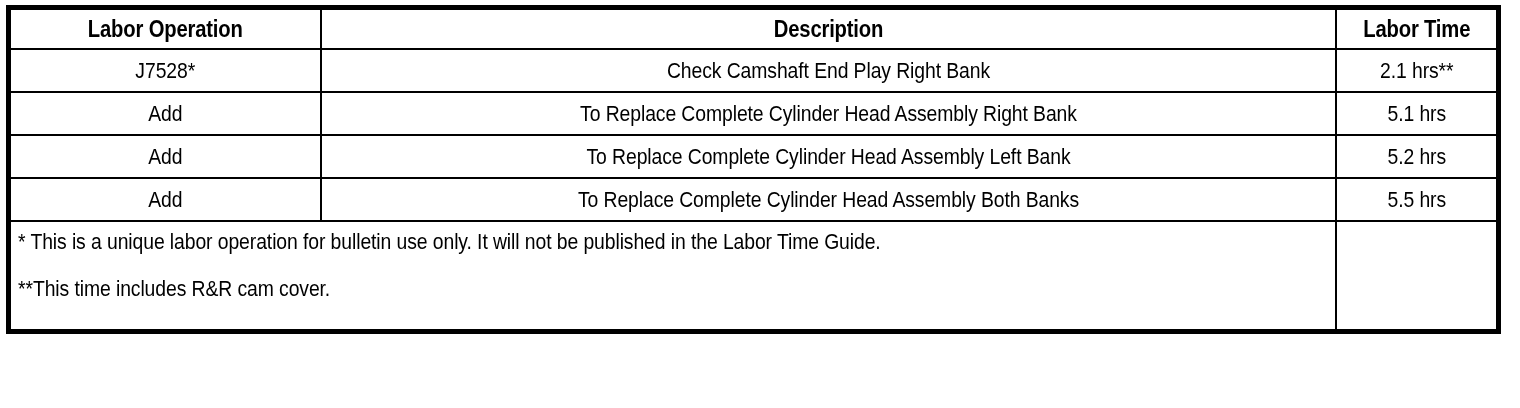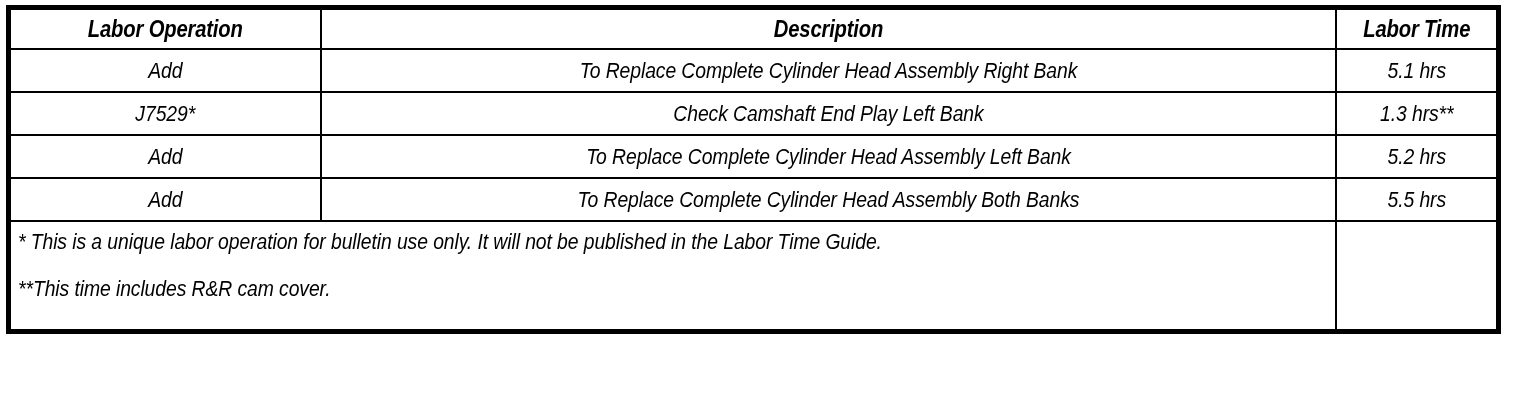--- a/index.html
+++ b/index.html
@@ -13,21 +13,20 @@
     font-family: "Liberation Sans", "DejaVu Sans", sans-serif;
     color: #000000;
     overflow: hidden;
   }
 
   .sheet {
     position: relative;
     width: 1520px;
     height: 408px;
     box-sizing: border-box;
-    font-style: italic;
   }
 
   table.labor-table {
     position: absolute;
     left: 6px;
     top: 5px;
     width: 1490px;
     border-collapse: collapse;
     table-layout: fixed;
     border: 5px solid #000;
@@ -125,44 +124,44 @@
           <span class="hdr-txt">Description</span>
         </th>
         <th>
           <span class="hdr-txt">Labor Time</span>
         </th>
       </tr>
     </thead>
 
     <tbody>
 
+      <tr class="body-row">
+        <td>
+          <span class="cell-txt">J7528*</span>
+        </td>
+        <td>
+          <span class="cell-txt">Check Camshaft End Play Right Bank</span>
+        </td>
+        <td>
+          <span class="cell-txt">2.1 hrs**</span>
+        </td>
+      </tr>
 
       <tr class="body-row">
         <td>
           <span class="cell-txt">Add</span>
         </td>
         <td>
           <span class="cell-txt">To Replace Complete Cylinder Head Assembly Right Bank</span>
         </td>
         <td>
           <span class="cell-txt">5.1 hrs</span>
         </td>
       </tr>
 
-      <tr class="body-row">
-        <td>
-          <span class="cell-txt">J7529*</span>
-        </td>
-        <td>
-          <span class="cell-txt">Check Camshaft End Play Left Bank</span>
-        </td>
-        <td>
-          <span class="cell-txt">1.3 hrs**</span>
-        </td>
-      </tr>
 
       <tr class="body-row">
         <td>
           <span class="cell-txt">Add</span>
         </td>
         <td>
           <span class="cell-txt">To Replace Complete Cylinder Head Assembly Left Bank</span>
         </td>
         <td>
           <span class="cell-txt">5.2 hrs</span>

